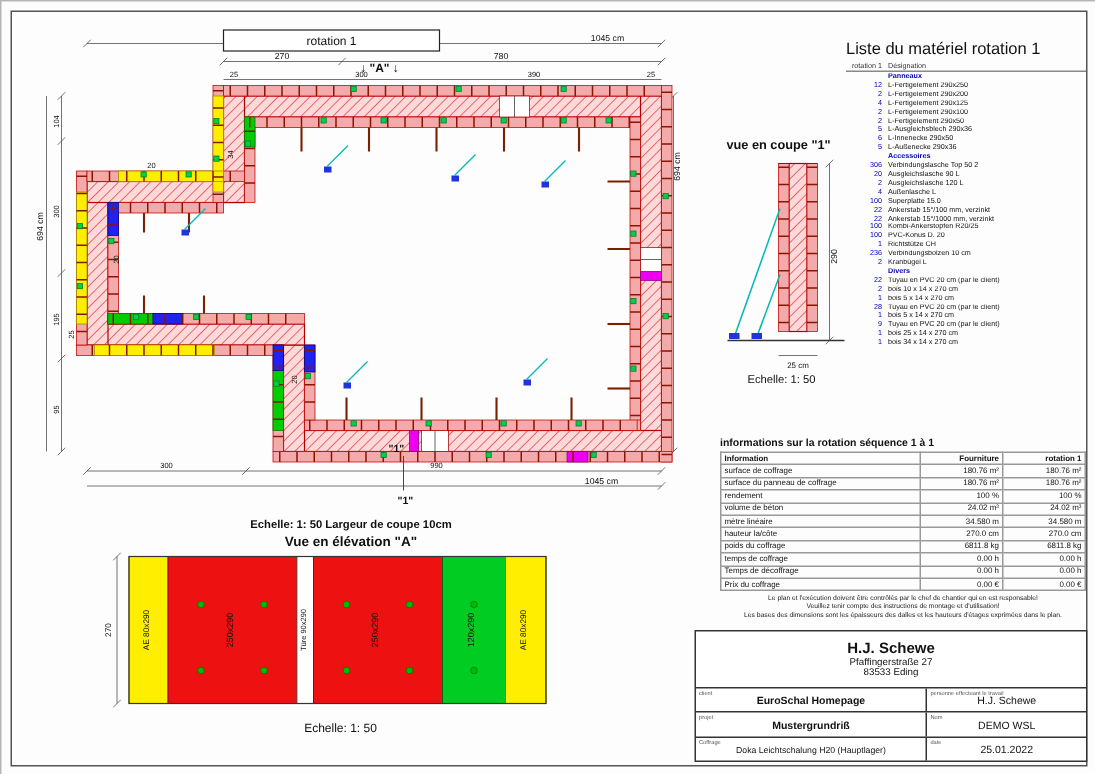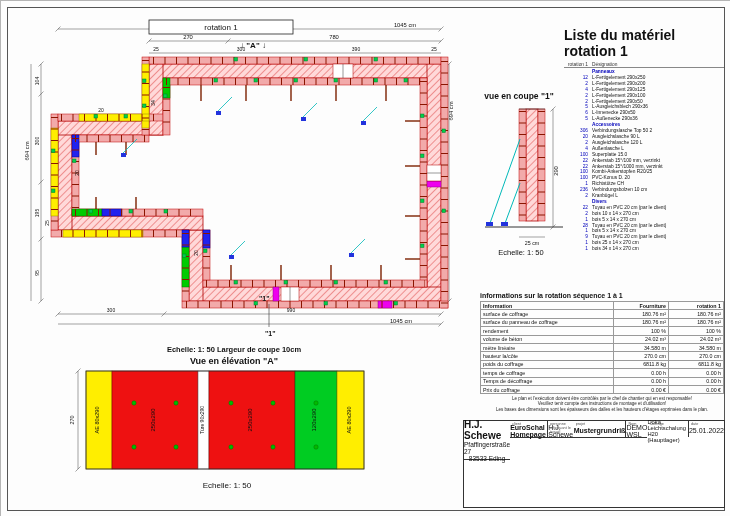--- a/index.html
+++ b/index.html
@@ -2,41 +2,41 @@
 <html><head>
 <meta charset="utf-8">
 <style>
   html,body{margin:0;padding:0;background:#e9e9e9;}
   .page{position:relative;width:730px;height:516px;background:#fdfdfd;border:1px solid #b5b5b5;
         font-family:"Liberation Sans",sans-serif;color:#111;overflow:hidden;}
   .frame{position:absolute;inset:6px;border:1px solid #555;pointer-events:none;}
   svg text{fill:#111;font-family:"Liberation Sans",sans-serif;}
   
   .materials{position:absolute;left:563px;top:26px;width:160px;}
-  .mat-title{font-size:14px;font-weight:bold;margin-bottom:3px;}
+  .mat-title{font-size:11px;font-weight:normal;margin-bottom:3px;}
   .mat-head{display:flex;font-size:4.8px;border-bottom:0.5px solid #888;margin-bottom:1px;color:#333;}
   .mat-head .c1{width:24px;text-align:right;padding-right:4px;}
   .mat-rows{}
   .mat-row{display:flex;font-size:4.8px;line-height:5.9px;}
   .mat-qty{width:24px;text-align:right;padding-right:4px;color:#0000bb;}
   .mat-label{flex:1;white-space:nowrap;overflow:hidden;}
   
   .info{position:absolute;left:479px;top:291px;width:244px;}
   .info-title{font-size:7px;font-weight:bold;margin-bottom:2px;}
   table.info-tbl{border-collapse:collapse;width:100%;}
   .info-tbl th,.info-tbl td{border:0.5px solid #999;font-size:5.3px;font-weight:normal;
       padding:0.5px 2px;line-height:6.4px;text-align:left;}
   .info-tbl th{font-weight:bold;}
   .info-tbl td.num,.info-tbl th.num{text-align:right;width:50px;}
   
   .notes{position:absolute;left:479px;top:395px;width:244px;text-align:center;
          font-size:4.5px;line-height:5.3px;color:#222;}
   
   .titleblock{position:absolute;left:462px;top:419px;width:260px;height:86px;border:1px solid #333;
-              background:#fff;display:flex;flex-direction:row;}
+              background:#fff;display:flex;flex-direction:column;}
   .tb-company{height:38px;border-bottom:1px solid #333;display:flex;flex-direction:column;
               align-items:center;justify-content:center;}
   .tb-name{font-size:10px;font-weight:bold;}
   .tb-addr{font-size:6.5px;}
   .tb-row{display:flex;height:16px;border-bottom:1px solid #333;}
   .tb-row:last-child{border-bottom:none;}
   .tb-cell{position:relative;border-right:1px solid #333;flex:1;display:flex;
            align-items:center;justify-content:center;}
   .tb-cell:last-child{border-right:none;}
   .tb-cell.wide{flex:1.45;}

